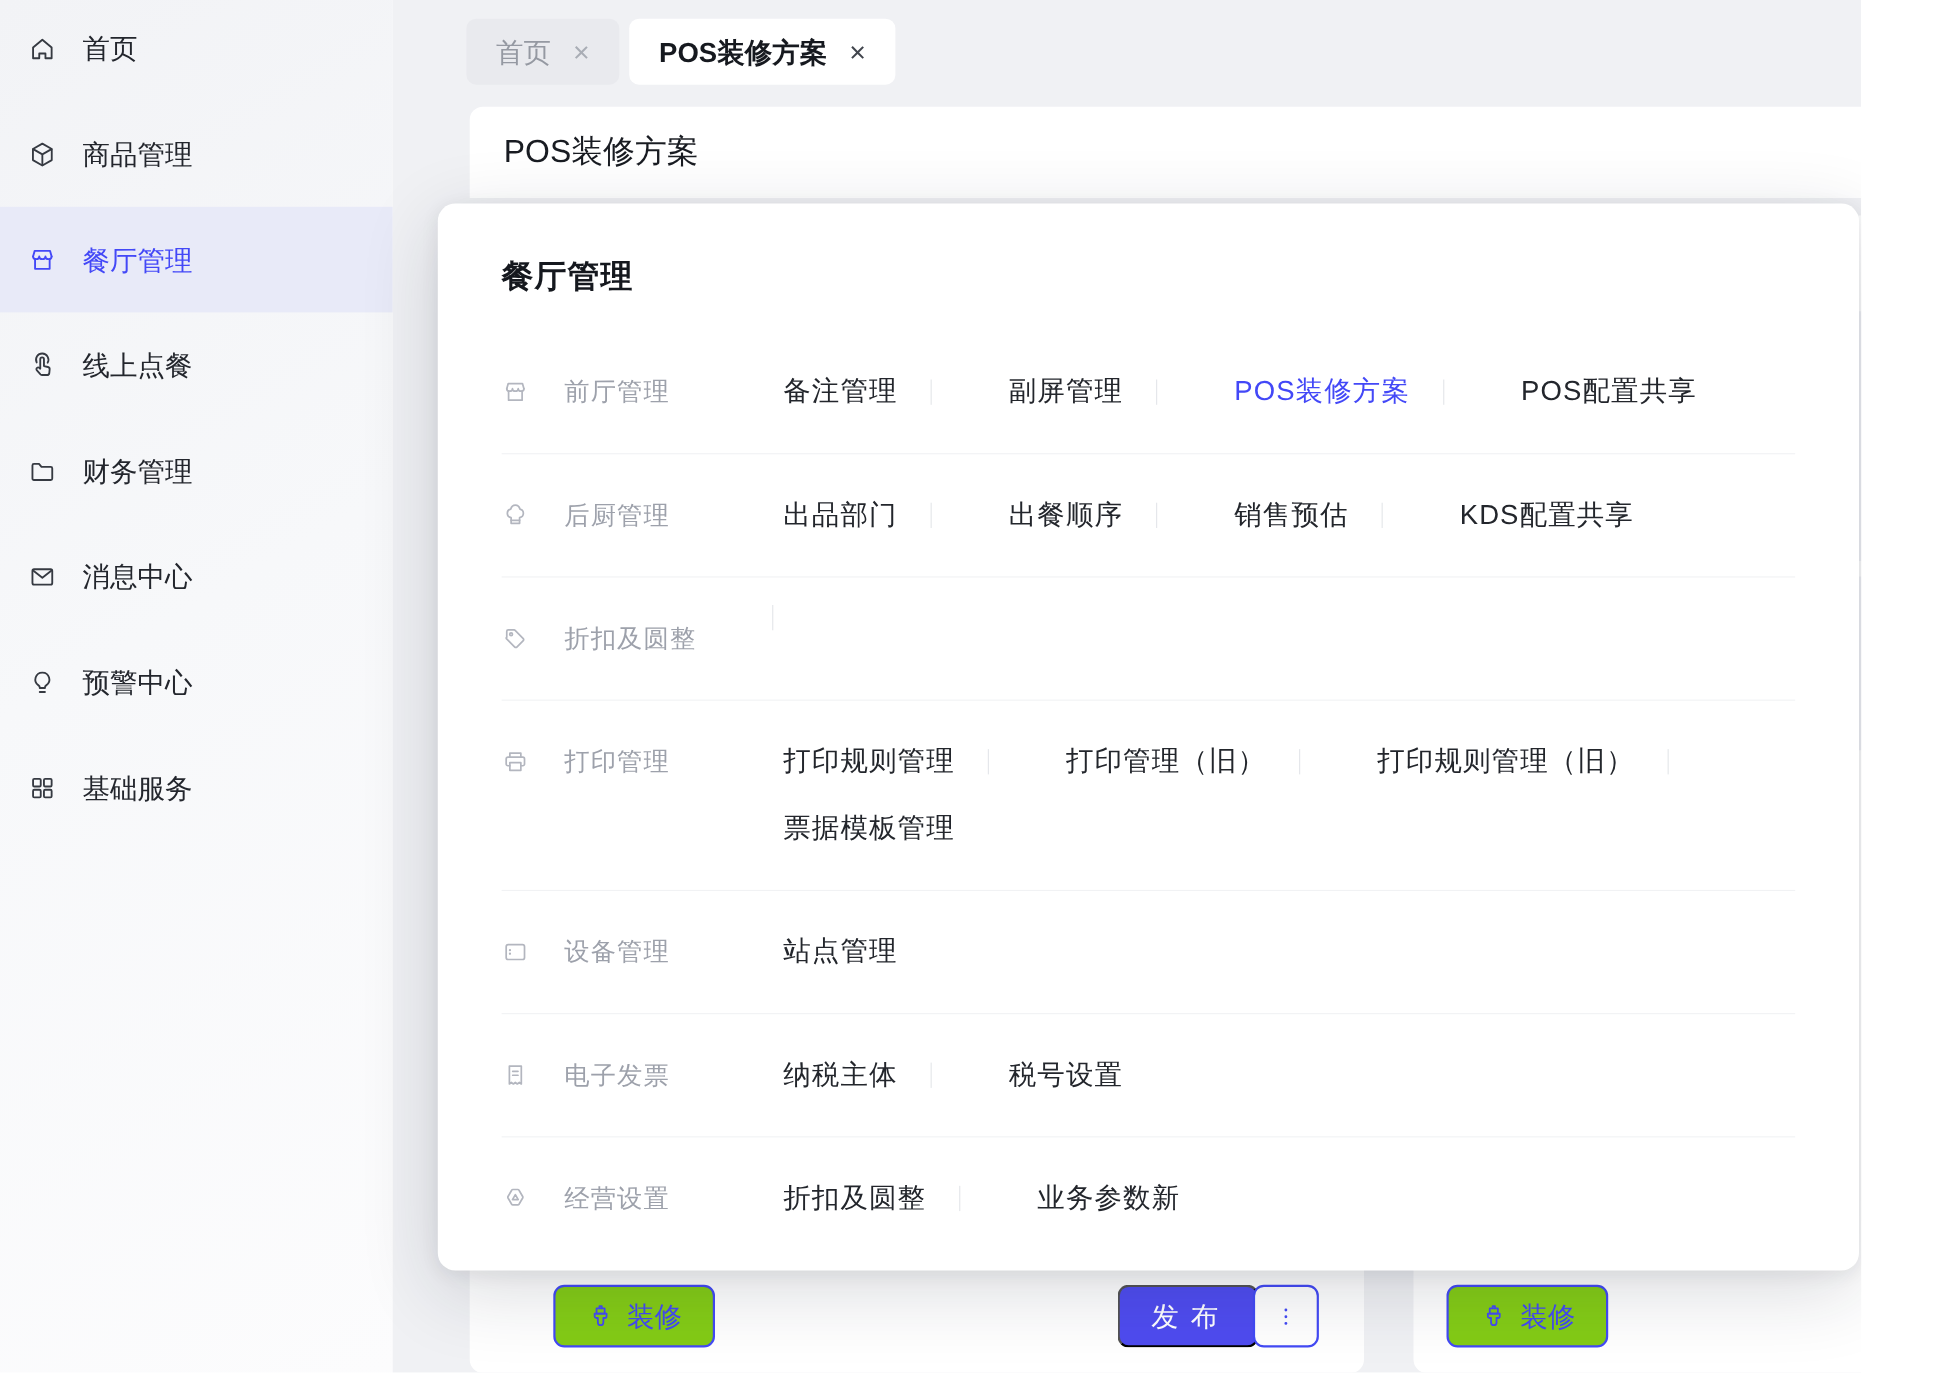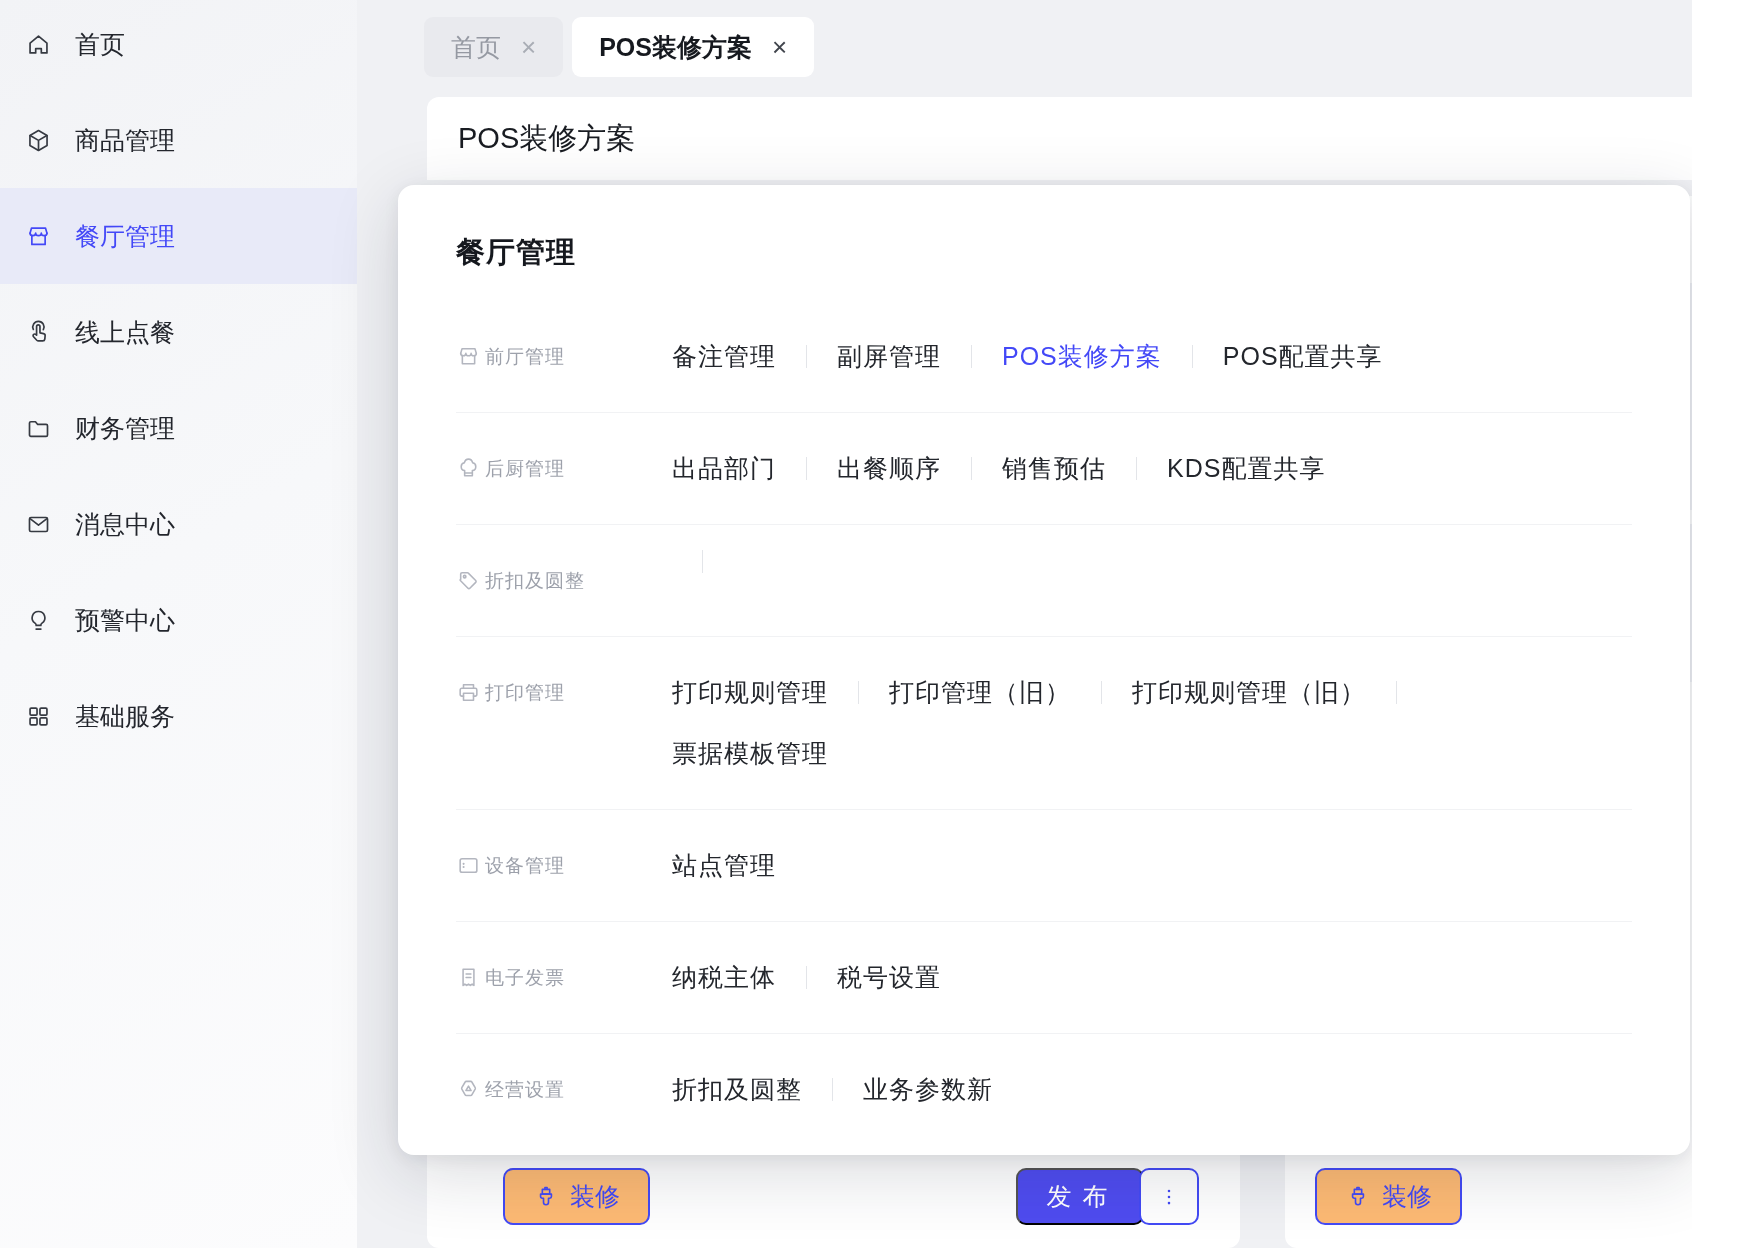--- a/index.html
+++ b/index.html
@@ -40,43 +40,43 @@
           border-radius:12px;overflow:hidden;}
   .thumb{position:absolute;left:15px;width:845px;background:#f2f3f7;border-radius:10px;}
   .thumb-1{top:87px;height:227px;}
   .thumb-2{top:328px;height:158px;}
   .thumb-text{position:absolute;left:395px;top:36px;font-size:43px;font-weight:700;
               color:#23262e;white-space:nowrap;letter-spacing:2px;}
 
   
   .btn{position:absolute;bottom:23px;height:57px;border-radius:10px;display:flex;
        align-items:center;justify-content:center;font-size:25px;cursor:pointer;box-sizing:border-box;}
-  .btn-outline{border:2px solid #434af5;color:#434af5;background:#fdba74;gap:11px;padding:18px 28px;}
+  .btn-outline{border:2px solid #434af5;color:#434af5;background:#84cc16;gap:11px;padding:18px 28px;}
   .btn-outline .ic{width:26px;height:26px;}
   .btn-publish{left:589px;width:128px;background:#4f4cf0;color:#fff;
                letter-spacing:11px;padding-left:11px;}
   .btn-more{left:712px;width:60px;border:2px solid #434af5;color:#434af5;background:#fff;}
   .btn-more .ic{width:26px;height:26px;}
   .btn-decorate-a{left:76px;}
   .btn-decorate-b{left:30px;}
 
   
   .megamenu{position:absolute;left:41px;top:185px;width:1292px;height:970px;background:#fff;
             border-radius:16px;padding:0 58px;box-sizing:border-box;z-index:5;
             box-shadow:0 18px 70px rgba(25,28,48,.16),0 4px 16px rgba(25,28,48,.07);}
   .mm-title{margin:50px 0 32px;font-size:29px;line-height:34px;font-weight:700;color:#15181e;
             letter-spacing:1px;}
   .mm-sec{display:flex;align-items:flex-start;padding:25px 0;}
   .mm-sec + .mm-sec{border-top:1px solid #f1f2f4;}
-  .mm-left{flex:0 0 216px;display:flex;align-items:center;gap:4px;color:#9da1ab;
-           font-size:19px;line-height:61px;letter-spacing:1px;white-space:nowrap;}
+  .mm-left{flex:0 0 216px;display:flex;align-items:center;gap:32px;color:#9da1ab;
+           font-size:23px;line-height:61px;letter-spacing:1px;white-space:nowrap;}
   .mm-left .ic{width:25px;height:25px;color:#b3b6bf;flex:0 0 auto;}
   .mm-links{display:flex;flex-wrap:wrap;align-items:center;flex:1 1 auto;}
   .mm-link{font-size:25px;line-height:61px;color:#23262c;letter-spacing:1px;cursor:pointer;
-           white-space:nowrap;text-decoration:none;}
+           white-space:nowrap;text-decoration:none;margin-left:40px;}
   .mm-link.active{color:#4348f7;}
   .mm-sep{width:1px;height:23px;background:#e3e5e9;margin:0 30px;flex:0 0 auto;}
   .mm-br{flex-basis:100%;height:0;}
 
   
   .ic svg{display:block;width:100%;height:100%;fill:none;stroke:currentColor;
           stroke-width:1.5;stroke-linecap:round;stroke-linejoin:round;}
 </style>
 </head>
 <body>

